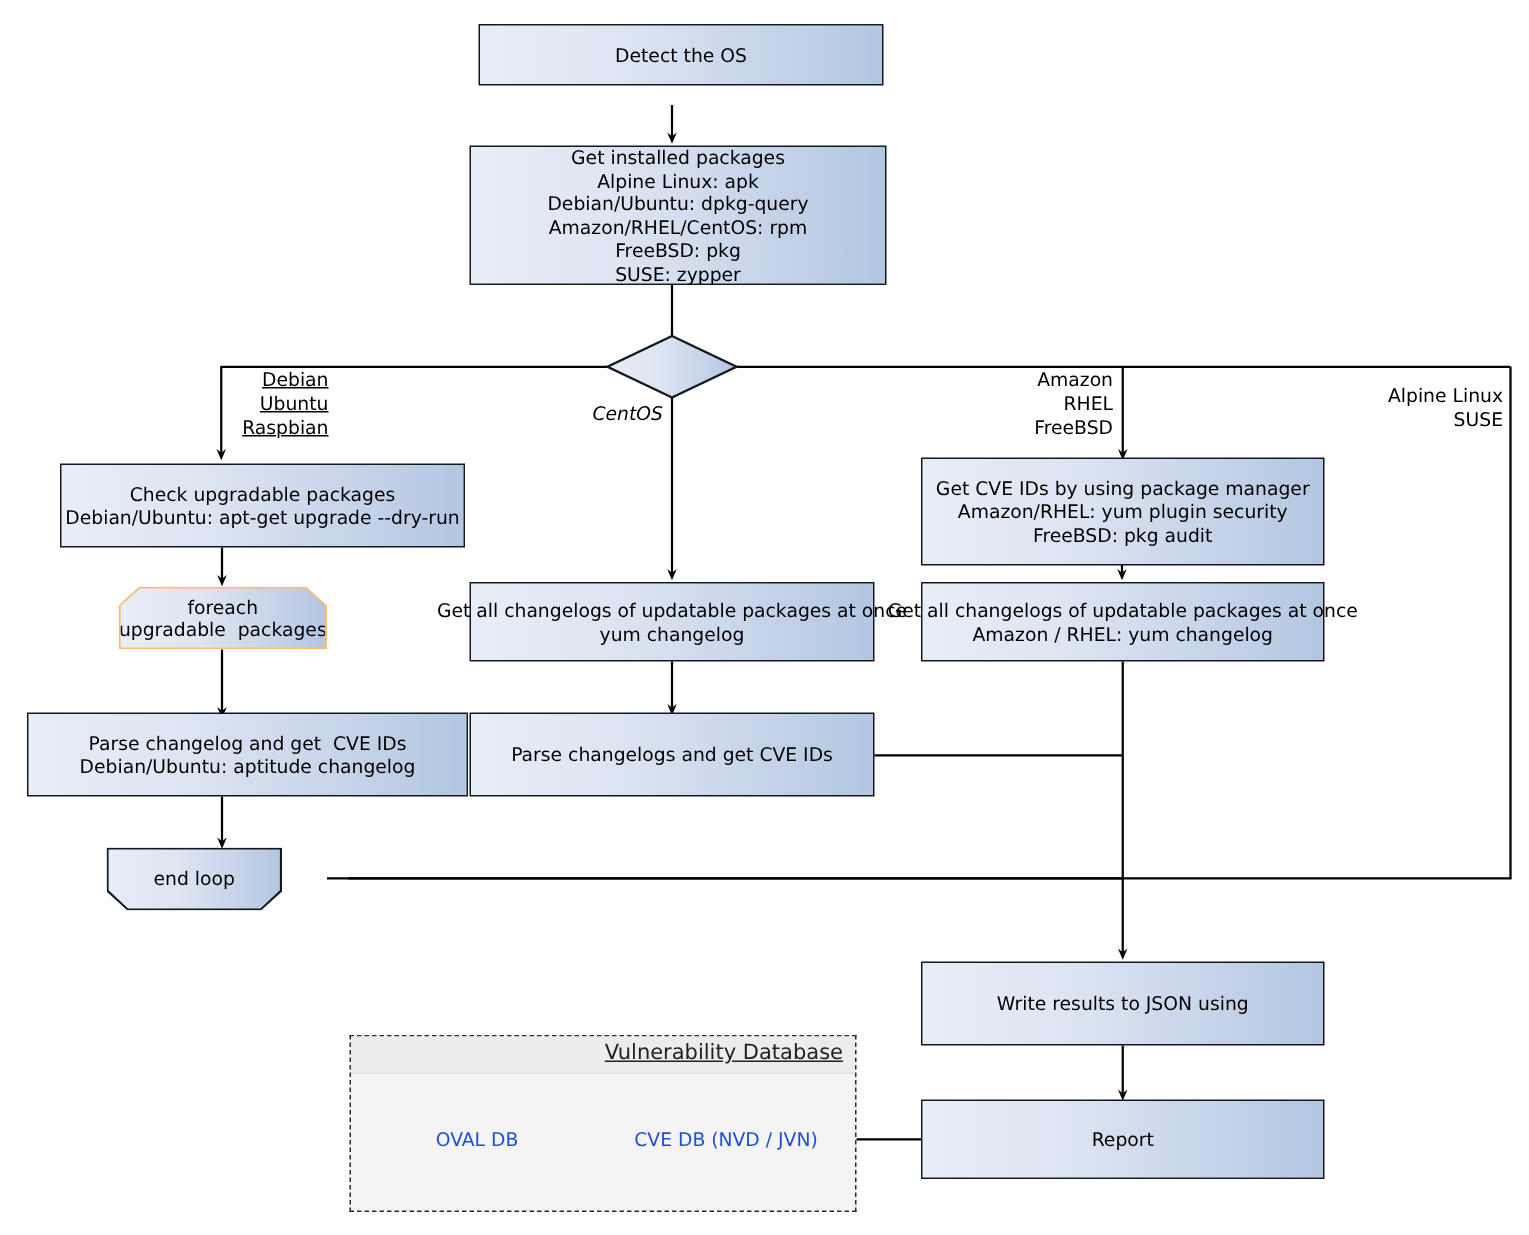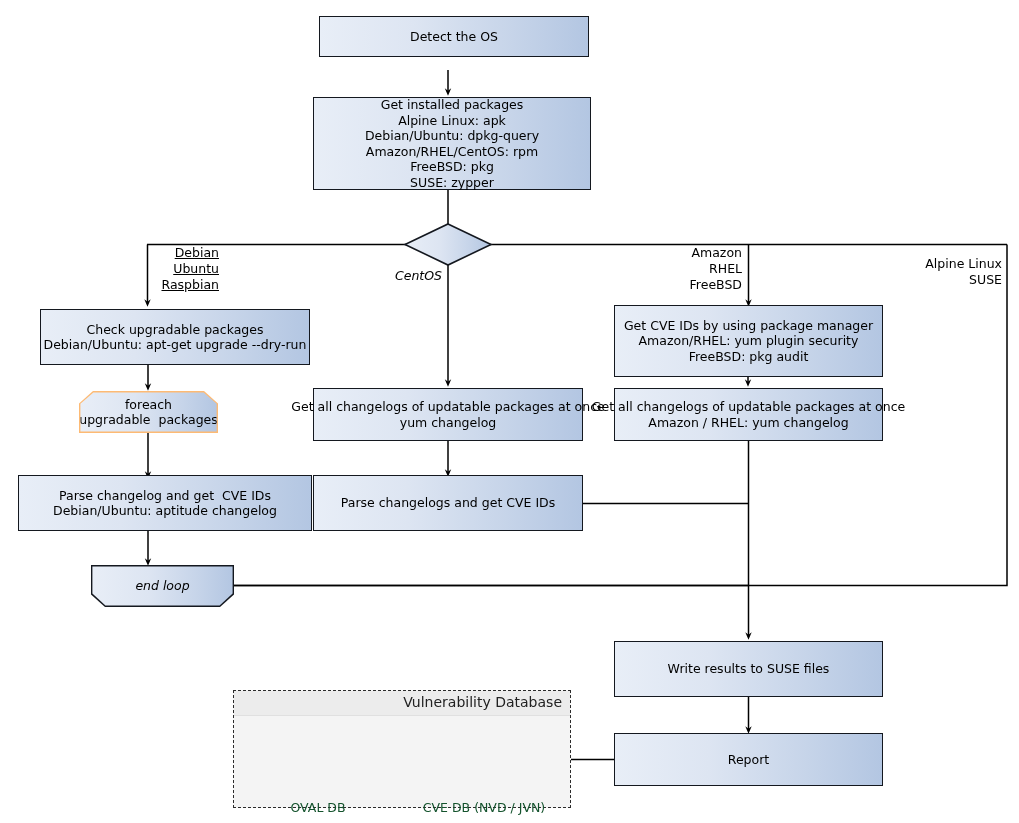--- a/index.html
+++ b/index.html
@@ -80,24 +80,23 @@
     clip-path: polygon(0% 0%, 100% 0%, 100% 69%, calc(100% - 13px) 100%, 13px 100%, 0% 69%);
     display: flex;
     align-items: center;
     justify-content: center;
   }
   .cyl-label {
     position: absolute;
     left: 0; right: 0;
     text-align: center;
     font-size: 12.5px;
-    color: #14532d;
+    color: #1d4ed8;
     z-index: 5;
     white-space: pre;
-    margin-top: 48px;
   }
 
   
   .group-box {
     position: absolute;
     box-sizing: border-box;
     border: 1.6px dashed #2b2b2b;
     background: #f4f4f4;
     z-index: 2;
   }
@@ -109,20 +108,21 @@
     border-bottom: 1px solid #e0e0e0;
     box-sizing: border-box;
   }
   .group-title {
     position: absolute;
     right: 8px;
     top: 3px;
     font-size: 14px;
     color: #222;
     white-space: pre;
+    text-decoration: underline;
   }
 
   
   .edge-label {
     position: absolute;
     font-size: 12.5px;
     line-height: 16px;
     color: #000;
     white-space: pre;
     z-index: 5;
@@ -232,21 +232,21 @@
     <span>foreach
 upgradable  packages</span>
   </div>
 </div>
 
 <div class="node box" style="left:18px; top:475px; width:294px; height:56px;">
   <span>Parse changelog and get  CVE IDs
 Debian/Ubuntu: aptitude changelog</span>
 </div>
 
-<div class="node loop-end" style="left:91px; top:565px; width:143px; height:42px;font-style:italic;">
+<div class="node loop-end" style="left:71px; top:565px; width:117px; height:42px;">
   <div class="loop-end-inner">
     <span>end loop</span>
   </div>
 </div>
 
 <div class="node box overflow-text" style="left:313px; top:388px; width:270px; height:53px;">
   <span>Get all changelogs of updatable packages at once
 yum changelog</span>
 </div>
 
@@ -259,21 +259,21 @@
 Amazon/RHEL: yum plugin security
 FreeBSD: pkg audit</span>
 </div>
 
 <div class="node box overflow-text" style="left:614px; top:388px; width:269px; height:53px;">
   <span>Get all changelogs of updatable packages at once
 Amazon / RHEL: yum changelog</span>
 </div>
 
 <div class="node box" style="left:614px; top:641px; width:269px; height:56px;">
-  <span>Write results to SUSE files</span>
+  <span>Write results to JSON using</span>
 </div>
 
 <div class="node box" style="left:614px; top:733px; width:269px; height:53px;">
   <span>Report</span>
 </div>
 
 <div class="edge-label lbl-right" style="left:94px; top:245px; width:125px;text-decoration:underline;">Debian
 Ubuntu
 Raspbian</div>
 

